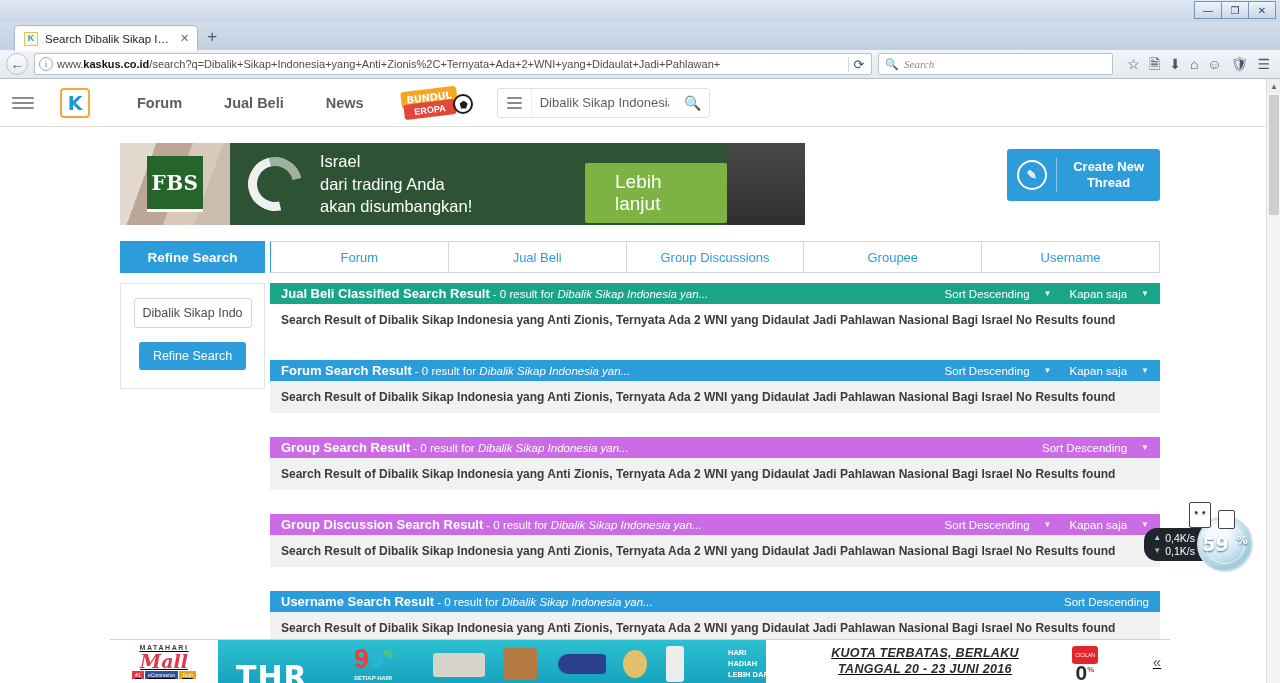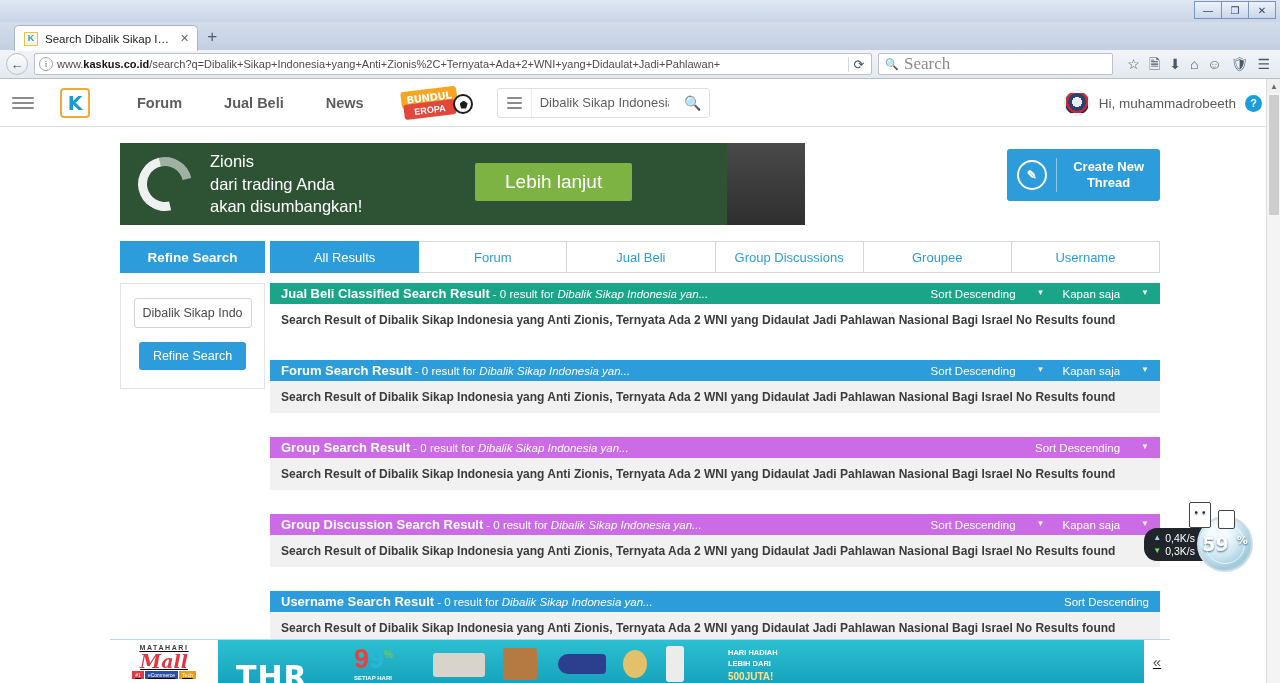--- a/index.html
+++ b/index.html
@@ -113,21 +113,21 @@
   .url-reload {
     width:20px; text-align:center; font-size:13px; color:#41506a;
     border-left:1px solid #d2d8df; flex:none; cursor:pointer;
   }
   .searchbar {
     width:235px; height:22px;
     background:#fff; border:1px solid #b9c2cd; border-radius:2px;
     display:flex;align-items:center; gap:5px; padding:0 6px;
   }
   .searchbar .mag { font-size:11px; color:#6e7a88; }
-  .searchbar .ph { font-size:17px; color:#8a8a8a; 
+  .searchbar .ph { font-size:11px; color:#8a8a8a; font-style:italic;
     font-family:"Liberation Serif", serif; }
   .nav-icons { display:flex; align-items:center; gap:9px; padding:0 4px 0 8px; }
   .nav-icon { color:#4a5969; font-size:14px; cursor:pointer; line-height:1; }
 
   
   .viewport {
     position:absolute;
     top:79px; left:0; right:0; bottom:0;
     background:#fff;
     overflow:hidden;
@@ -359,21 +359,21 @@
     height:21px; display:flex;align-items:center;
     padding:0 11px; color:#fff;
   }
   .res-head.teal { background:#1aa589; }
   .res-head.blue { background:#2d9cdb; }
   .res-head.purple { background:#cb6ce6; }
   .res-title { font-size:13px; font-weight:bold; }
   .res-sub { font-size:11.5px; font-weight:normal; margin-left:3px; }
   .res-sub i { font-style:italic; }
   .res-sorts { margin-left:auto; display:flex; gap:18px; }
-  .res-sort { font-size:11.5px; display:flex;align-items:flex-start;gap:21px;cursor:pointer; }
+  .res-sort { font-size:11.5px; display:flex;align-items:center;gap:14px;cursor:pointer; }
   .caret { font-size:8px; opacity:.95; }
   .res-body {
     background:#f1f1f1; padding:9px 11px; font-size:12px;
     color:#3b3b3b; font-weight:bold;
   }
   .res-body.plain { background:#fff; }
 
   
   .lower-ads { display:flex; margin-top:4px; }
   .djarum-ad {
@@ -565,38 +565,34 @@
       </div>
       <div class="k-searchwrap">
         <div class="k-cat">
             <i></i>
             <i></i>
             <i></i>
           </div>
         <input class="k-searchinput" value="Dibalik Sikap Indonesia yang" style="">
         <div class="k-searchbtn">🔍</div>
       </div>
-      <div class="k-user">
-        <div class="avatar">
-            <span class="crest"></span>
-          </div>
-        <span class="hi">Hi, muhammadrobeeth</span>
-        <span class="help-icon">?</span>
-      </div>
     </div>
 
     <div class="page-bg">
       <div class="container">
 
         <div class="top-row">
           <div class="fbs">
+            <div class="fbs-left">
+              <div class="fbs-logo">FBS</div>
+            </div>
             <div class="fbs-mid">
               <div class="fbs-moon"></div>
               <div class="fbs-text">
-                <div>Zionis</div>
+                <div>Israel</div>
                 <div>dari trading Anda</div>
                 <div>akan disumbangkan!</div>
               </div>
               <div class="fbs-cta">Lebih lanjut</div>
             </div>
             <div class="fbs-right"></div>
           </div>
 
           <div class="actions">
             <div class="act-btn blue">
@@ -607,21 +603,20 @@
                 <div>Create New</div>
                   <div>Thread</div>
               </div>
             </div>
           </div>
         </div>
 
         <div class="tabs-row">
           <div class="refine-tab">Refine Search</div>
           <div class="result-tabs">
-            <div class="rtab active">All Results</div>
             <div class="rtab">Forum</div>
             <div class="rtab">Jual Beli</div>
             <div class="rtab">Group Discussions</div>
             <div class="rtab">Groupee</div>
             <div class="rtab">Username</div>
           </div>
         </div>
 
         <div class="split">
           <div class="sidebar">
@@ -729,21 +724,21 @@
     </div>
 
     <div class="speed-widget">
       <div class="speed-pill">
         <div>
             <span class="sp-up">▲</span>
             <span>0,4K/s</span>
           </div>
         <div>
             <span class="sp-dn">▼</span>
-            <span>0,3K/s</span>
+            <span>0,1K/s</span>
           </div>
       </div>
       <div class="globe">
         <span>59</span>
           <span class="pct">%</span>
         <span class="ghost"></span>
         <span class="ghost2"></span>
       </div>
     </div>
 
@@ -765,20 +760,30 @@
         <div class="bb-item bb-shoe"></div>
         <div class="bb-item bb-watch"></div>
         <div class="bb-item bb-phone"></div>
         <div class="bb-total">
           <div>HARI HADIAH</div>
           <div>LEBIH DARI</div>
           <div class="big">500JUTA!</div>
         </div>
 
       </div>
+      <div class="bb-right">
+        <div class="bb-kuota">
+          <div>KUOTA TERBATAS, BERLAKU</div>
+          <div>TANGGAL 20 - 23 JUNI 2016</div>
+        </div>
+        <div class="bb-zero">
+          <div class="tag">CICILAN</div>
+          <div class="num"><span>0</span><sup>%</sup></div>
+        </div>
+      </div>
       <div class="bb-collapse">«</div>
     </div>
 
   </div>
 
   <div class="scrollbar">
     <div class="sb-arrow">▲</div>
     <div class="sb-thumb"></div>
   </div>
 

